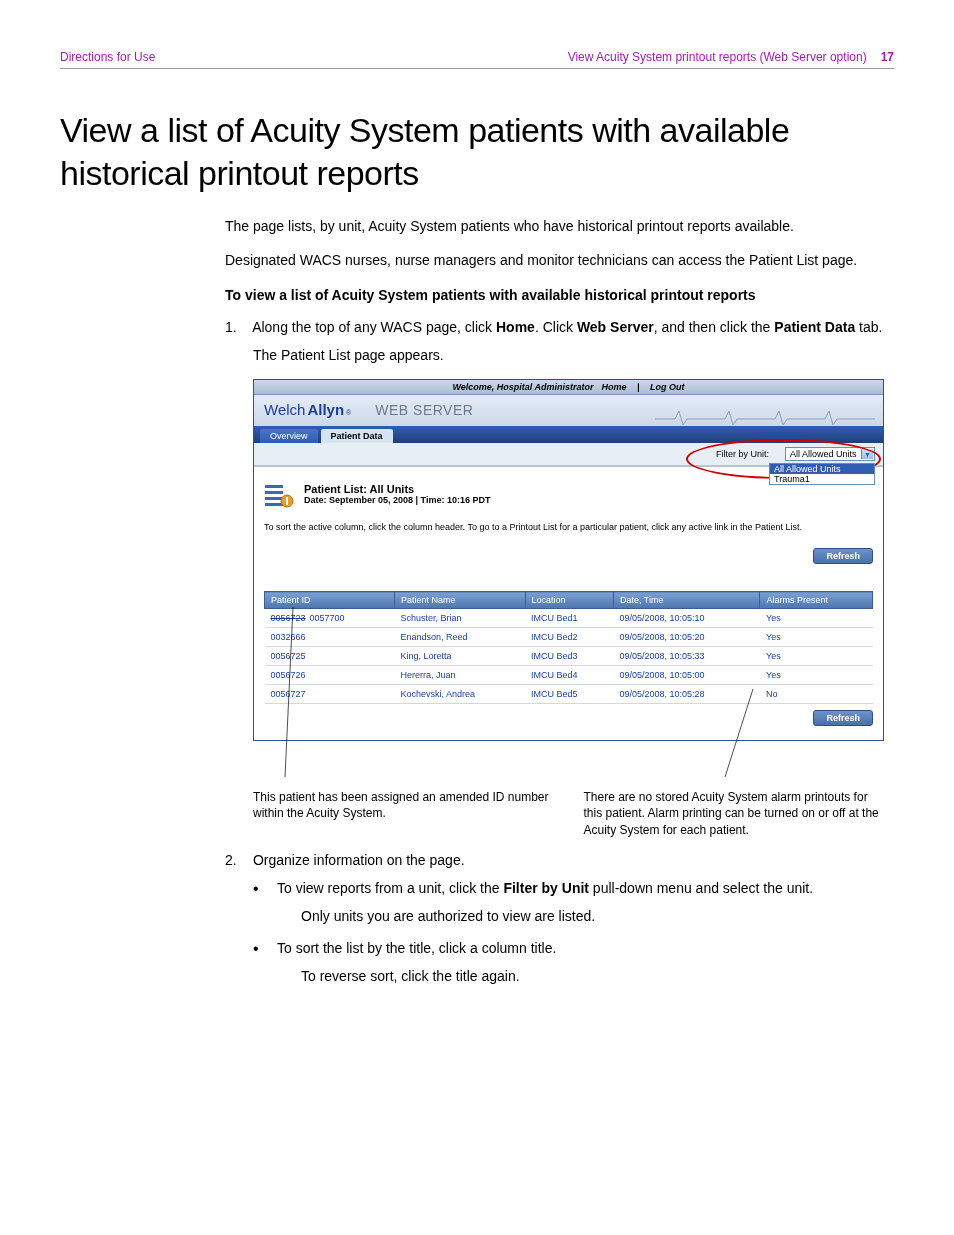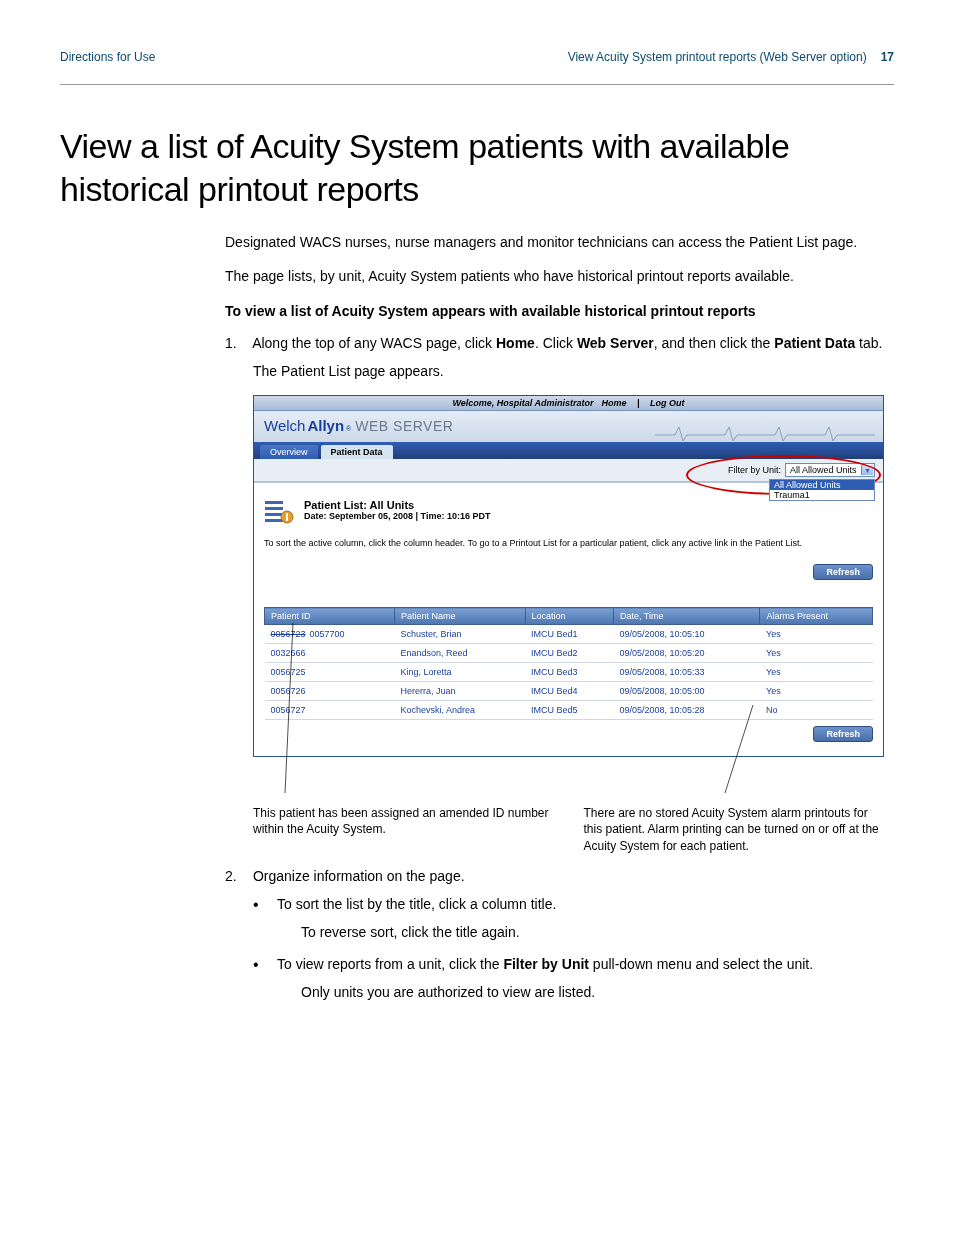--- a/index.html
+++ b/index.html
@@ -9,23 +9,23 @@
     width: 954px;
     margin: 0 auto;
     padding: 50px 60px 80px 60px;
     color: #000;
     font-size: 14px;
   }
   .header-row {
     display: flex;
     justify-content: space-between;
     font-size: 12px;
-    color: #0c4a6e;
+    color: #a21caf;
     border-bottom: 1px solid #999;
-    padding-bottom: 20px;
+    padding-bottom: 4px;
     margin-bottom: 40px;
   }
   .header-right { display: flex; gap: 14px; }
   h1 {
     font-family: "Helvetica Neue", Arial, sans-serif;
     font-weight: 300;
     font-size: 34px;
     letter-spacing: -0.5px;
     line-height: 1.25;
     margin-bottom: 22px;
@@ -63,21 +63,21 @@
     font-size: 9px;
     font-weight: bold;
     font-style: italic;
   }
   .shot .bar1 .links span { margin-left: 8px; }
   .shot .bar2 {
     background: linear-gradient(#e4ecf6,#cdd8e8);
     padding: 6px 10px 8px 10px;
     display: flex;
     align-items: center;
-    gap: 4px;
+    gap: 24px;
     position: relative;
     overflow: hidden;
   }
   .logo { display: flex; align-items: baseline; gap: 2px; }
   .logo-b { color: #1a3f9b; font-weight: bold; font-size: 15px; }
   .logo-r { font-size: 7px; color: #1a3f9b; }
   .ws-label { color: #6a7b90; font-size: 14px; letter-spacing: 0.5px; }
   .ecg {
     position: absolute; right: 8px; top: 10px; width: 220px; height: 22px;
   }
@@ -95,21 +95,21 @@
   }
   .tab.inactive { background: linear-gradient(#4a75c8,#2f5db3); }
   .tab.active { background: #d5e4f0; color: #000; font-weight: bold; }
   .subbar {
     background: #e8eef5;
     border-bottom: 1px solid #b5c4d8;
     padding: 4px 8px;
     display: flex;
     justify-content: flex-end;
     align-items: center;
-    gap: 4px;
+    gap: 16px;
     font-size: 9px;
     position: relative;
   }
   .filter-box {
     border: 1px solid #6b8abd;
     background: #fff;
     padding: 1px 16px 1px 4px;
     position: relative;
     min-width: 90px;
   }
@@ -190,23 +190,23 @@
   <span>Directions for Use</span>
   <span class="header-right">
     <span>View Acuity System printout reports (Web Server option)</span>
     <span class="bold">17</span>
   </span>
 </div>
 
 <h1>View a list of Acuity System patients with available historical printout reports</h1>
 
 <div class="body-col">
+  <p>The page lists, by unit, Acuity System patients who have historical printout reports available.</p>
   <p>Designated WACS nurses, nurse managers and monitor technicians can access the Patient List page.</p>
-  <p>The page lists, by unit, Acuity System patients who have historical printout reports available.</p>
-  <p class="bold">To view a list of Acuity System appears with available historical printout reports</p>
+  <p class="bold">To view a list of Acuity System patients with available historical printout reports</p>
 
   <ol class="steps">
     <li>
       <span class="num">1.</span>
       <span>
         <span>Along the top of any WACS page, click </span><span class="bold">Home</span><span>. Click </span><span class="bold">Web Server</span><span>, and then click the </span><span class="bold">Patient Data</span><span> tab.</span>
       </span>
       <p class="step-body">The Patient List page appears.</p>
 
       
@@ -334,23 +334,23 @@
           <div>There are no stored Acuity System alarm printouts for this patient. Alarm printing can be turned on or off at the Acuity System for each patient.</div>
         </div>
       </div>
     </li>
 
     <li>
       <span class="num">2.</span>
       <span>Organize information on the page.</span>
       <ul class="bullets" style="margin-top:12px">
         <li>
+          <span>To view reports from a unit, click the </span><span class="bold">Filter by Unit</span><span> pull-down menu and select the unit.</span>
+          <p class="sub">Only units you are authorized to view are listed.</p>
+        </li>
+        <li>
           <span>To sort the list by the title, click a column title.</span>
           <p class="sub">To reverse sort, click the title again.</p>
-        </li>
-        <li>
-          <span>To view reports from a unit, click the </span><span class="bold">Filter by Unit</span><span> pull-down menu and select the unit.</span>
-          <p class="sub">Only units you are authorized to view are listed.</p>
         </li>
       </ul>
     </li>
   </ol>
 </div>
 
 </body></html>

